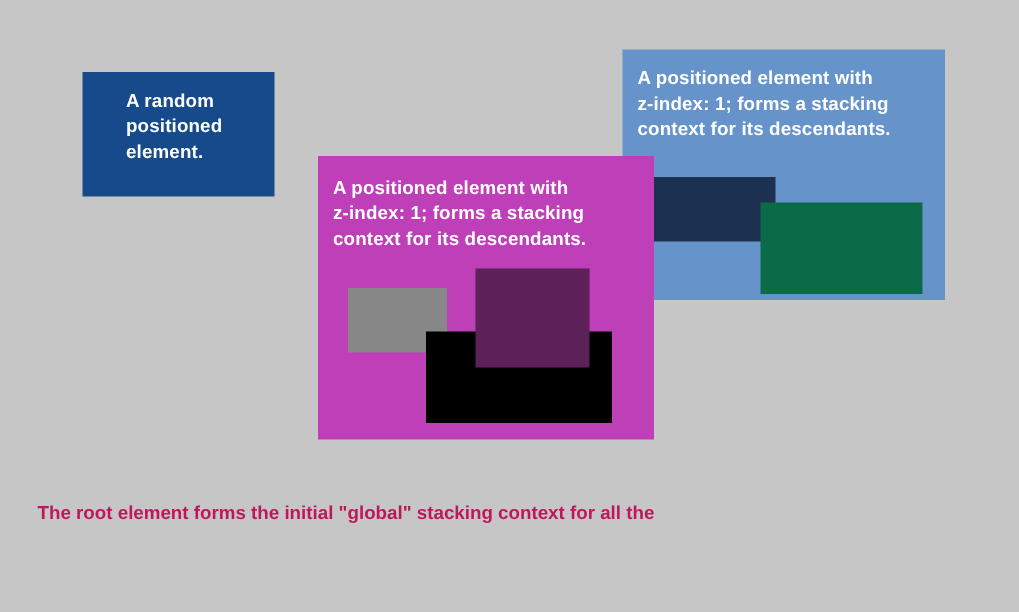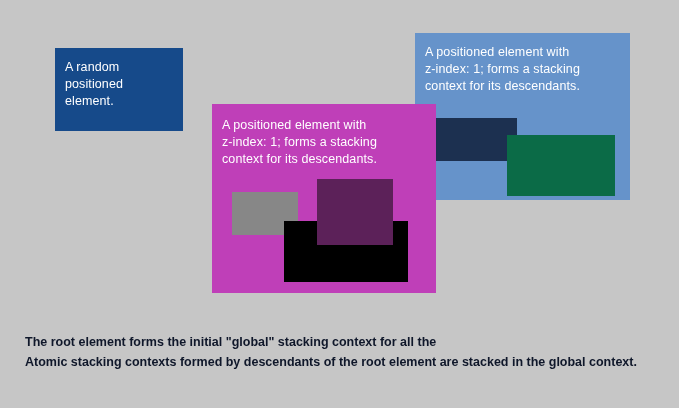--- a/index.html
+++ b/index.html
@@ -18,39 +18,39 @@
     width: 679px;
     height: 408px;
     background: #c6c6c6;
   }
   .box {
     position: absolute;
     box-sizing: border-box;
   }
   .box-label {
     color: #ffffff;
-    font-weight: normal;
+    font-weight: bold;
     font-size: 12.5px;
     line-height: 17px;
     letter-spacing: 0.1px;
     white-space: pre-line;
   }
 
   
   #root-positioned {
     left: 55px;
     top: 48px;
     width: 128px;
     height: 83px;
     background: #164a8a;
     z-index: 1;
   }
   #root-positioned .box-label {
     position: absolute;
-    left: 10px;
+    left: 29px;
     top: 11px;
     width: 108px;
   }
 
   
   #magenta-context {
     left: 212px;
     top: 104px;
     width: 224px;
     height: 189px;
@@ -119,21 +119,21 @@
     background: #0b6b47;
     z-index: 2;
   }
 
   
   #caption {
     position: absolute;
     left: 25px;
     top: 332px;
     width: 640px;
-    color: #0f172a;
+    color: #be185d;
     font-weight: bold;
     font-size: 12.5px;
     line-height: 20px;
   }
   #caption .cap-line {
     display: block;
     white-space: pre;
   }
 </style>
 </head>
@@ -159,16 +159,15 @@
     <span class="box-label">A positioned element with
 z-index: 1; forms a stacking
 context for its descendants.</span>
     <div class="box" id="magenta-gray-child"></div>
     <div class="box" id="magenta-black-child"></div>
     <div class="box" id="magenta-purple-child"></div>
   </div>
 
   <div id="caption">
     <span class="cap-line">The root element forms the initial "global" stacking context for all the</span>
-    <span class="cap-line">Atomic stacking contexts formed by descendants of the root element are stacked in the global context.</span>
   </div>
 
 </div>
 
 </body></html>

